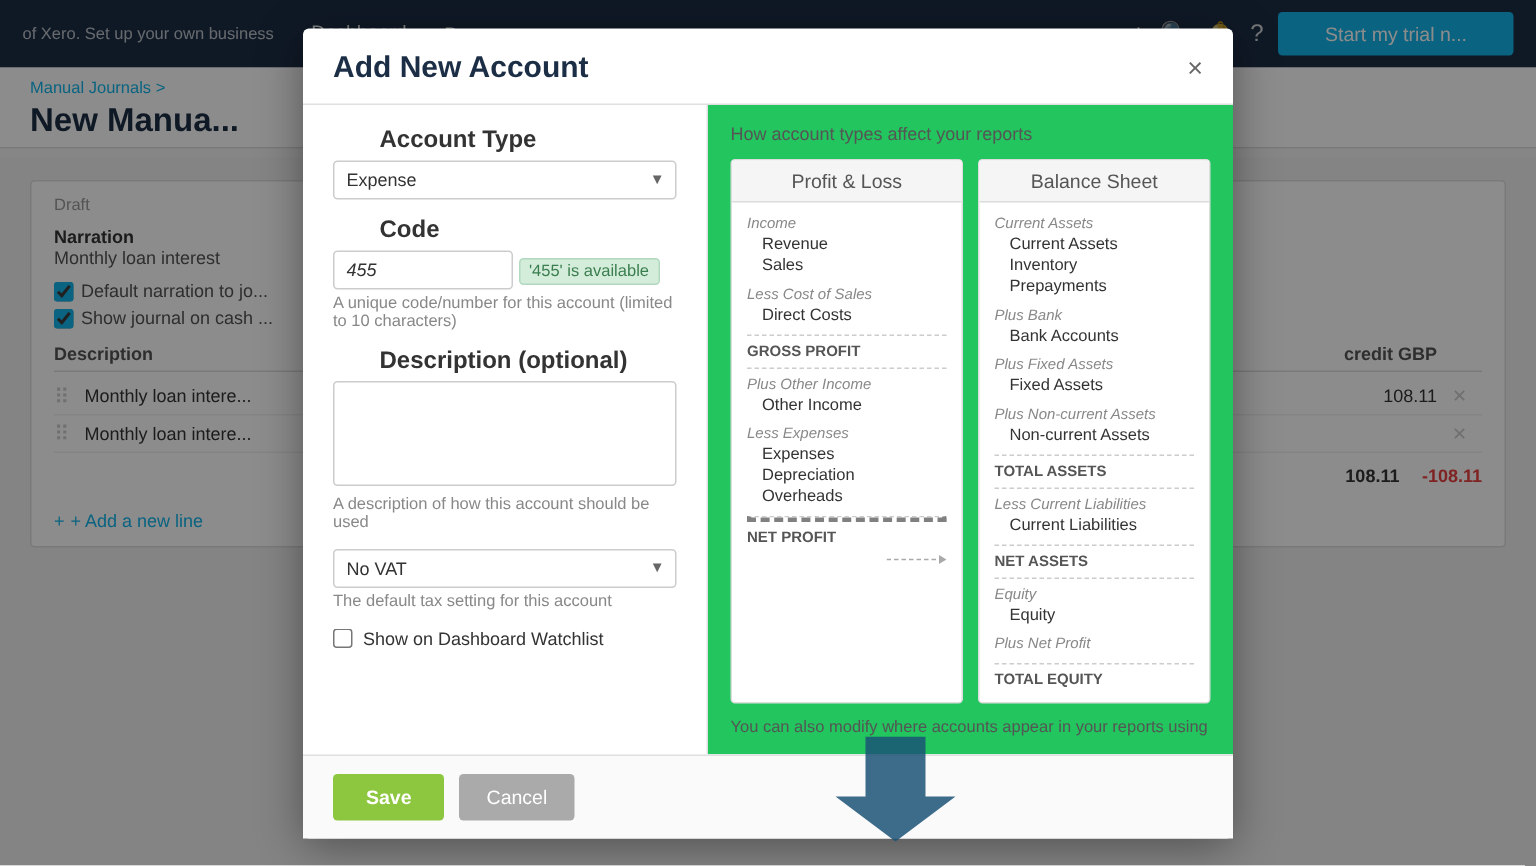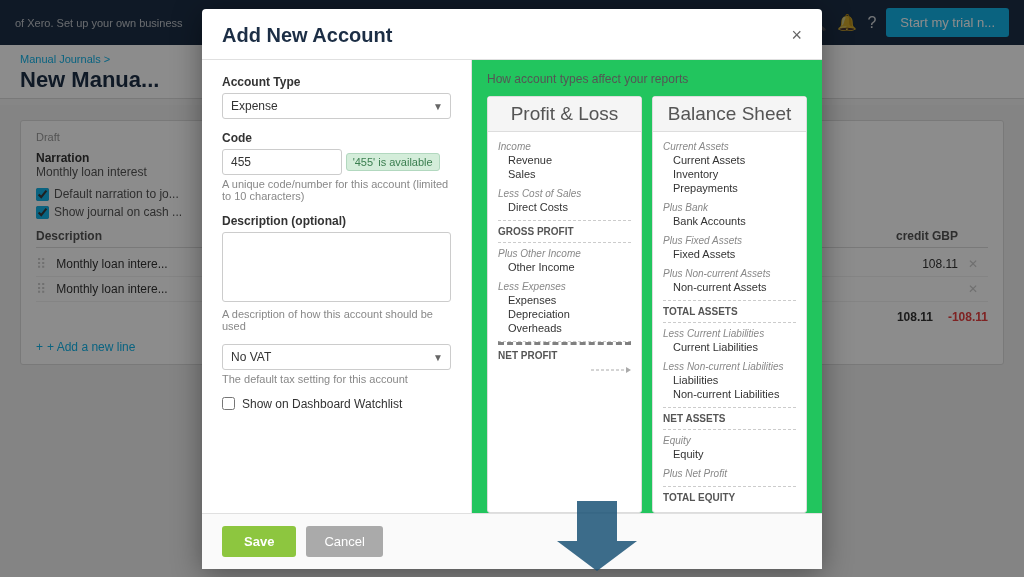--- a/index.html
+++ b/index.html
@@ -54,21 +54,21 @@
     .top-nav-right {
       margin-left: auto;
       display: flex;
       align-items: center;
       gap: 10px;
     }
     .trial-btn {
       background: #13b5ea;
       color: #fff;
       border: none;
-      padding: 7px 14px;
+      padding: 7px 31px;
       border-radius: 3px;
       font-size: 13px;
       cursor: pointer;
     }
     .nav-icon {
       color: #fff;
       font-size: 16px;
       opacity: 0.8;
       cursor: pointer;
     }
@@ -246,25 +246,26 @@
       flex: 0 0 270px;
       padding: 15px 20px;
       overflow-y: auto;
       border-right: 1px solid #e0e0e0;
     }
 
     .form-group {
       margin-bottom: 12px;
     }
     .form-label {
-      font-size: 12px;
+      font-size: 16px;
       font-weight: bold;
       color: #333;
       display: block;
       margin-bottom: 4px;
+      margin-left: 31px;
     }
     .form-hint {
       font-size: 11px;
       color: #888;
       margin-top: 3px;
     }
     .form-control {
       width: 100%;
       border: 1px solid #ccc;
       border-radius: 3px;
@@ -366,21 +367,21 @@
 
     .report-column {
       flex: 1;
       border: 1px solid #ddd;
       border-radius: 3px;
       background: #fff;
     }
 
     .report-col-header {
       text-align: center;
-      font-size: 19px;
+      font-size: 13px;
       color: #555;
       padding: 6px 8px;
       border-bottom: 1px solid #ddd;
       background: #f5f5f5;
     }
 
     .report-col-body {
       padding: 8px 10px;
     }
 
@@ -544,21 +545,21 @@
               <option>Asset</option>
               <option>Liability</option>
               <option>Equity</option>
             </select>
             <span class="select-arrow">▼</span>
           </div>
         </div>
 
         <div class="form-group">
           <label class="form-label">Code</label>
-          <input type="text" class="form-control" value="455" style="width: 120px;">
+          <input type="text" class="form-control" value="455" style="width: 120px; font-style: italic;">
           <div class="available-badge">'455' is available</div>
           <div class="form-hint">A unique code/number for this account (limited to 10 characters)</div>
         </div>
 
 
         <div class="form-group">
           <label class="form-label">Description (optional)</label>
           <textarea class="description-textarea" style=""></textarea>
           <div class="form-hint">A description of how this account should be used</div>
         </div>
@@ -646,25 +647,20 @@
                 <div class="report-item small-label">Plus Non-current Assets</div>
                 <div class="report-item indent">Non-current Assets</div>
               </div>
               <hr class="report-divider">
               <div class="report-item bold">TOTAL ASSETS</div>
               <hr class="report-divider">
               <div class="report-section">
                 <div class="report-item small-label">Less Current Liabilities</div>
                 <div class="report-item indent">Current Liabilities</div>
               </div>
-              <div class="report-section">
-                <div class="report-item small-label">Less Non-current Liabilities</div>
-                <div class="report-item indent">Liabilities</div>
-                <div class="report-item indent">Non-current Liabilities</div>
-              </div>
               <hr class="report-divider">
               <div class="report-item bold">NET ASSETS</div>
               <hr class="report-divider">
               <div class="report-section">
                 <div class="report-item small-label">Equity</div>
                 <div class="report-item indent">Equity</div>
               </div>
               <div class="report-section">
                 <div class="report-item small-label">Plus Net Profit</div>
               </div>

